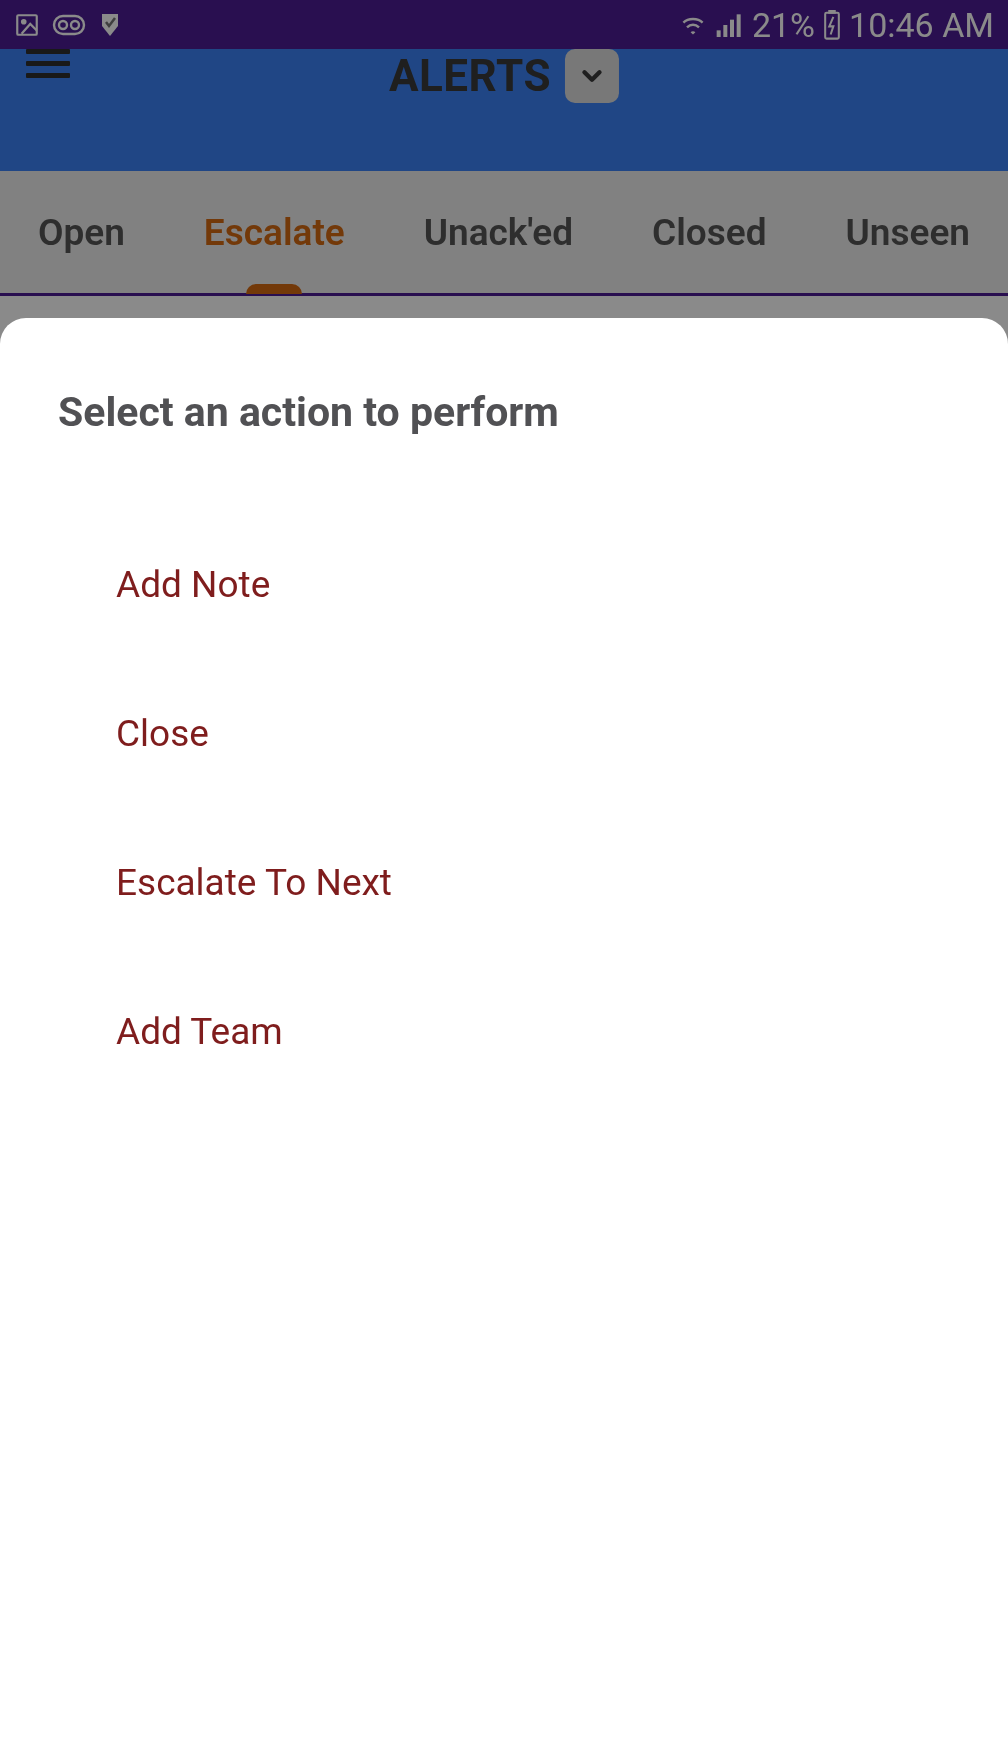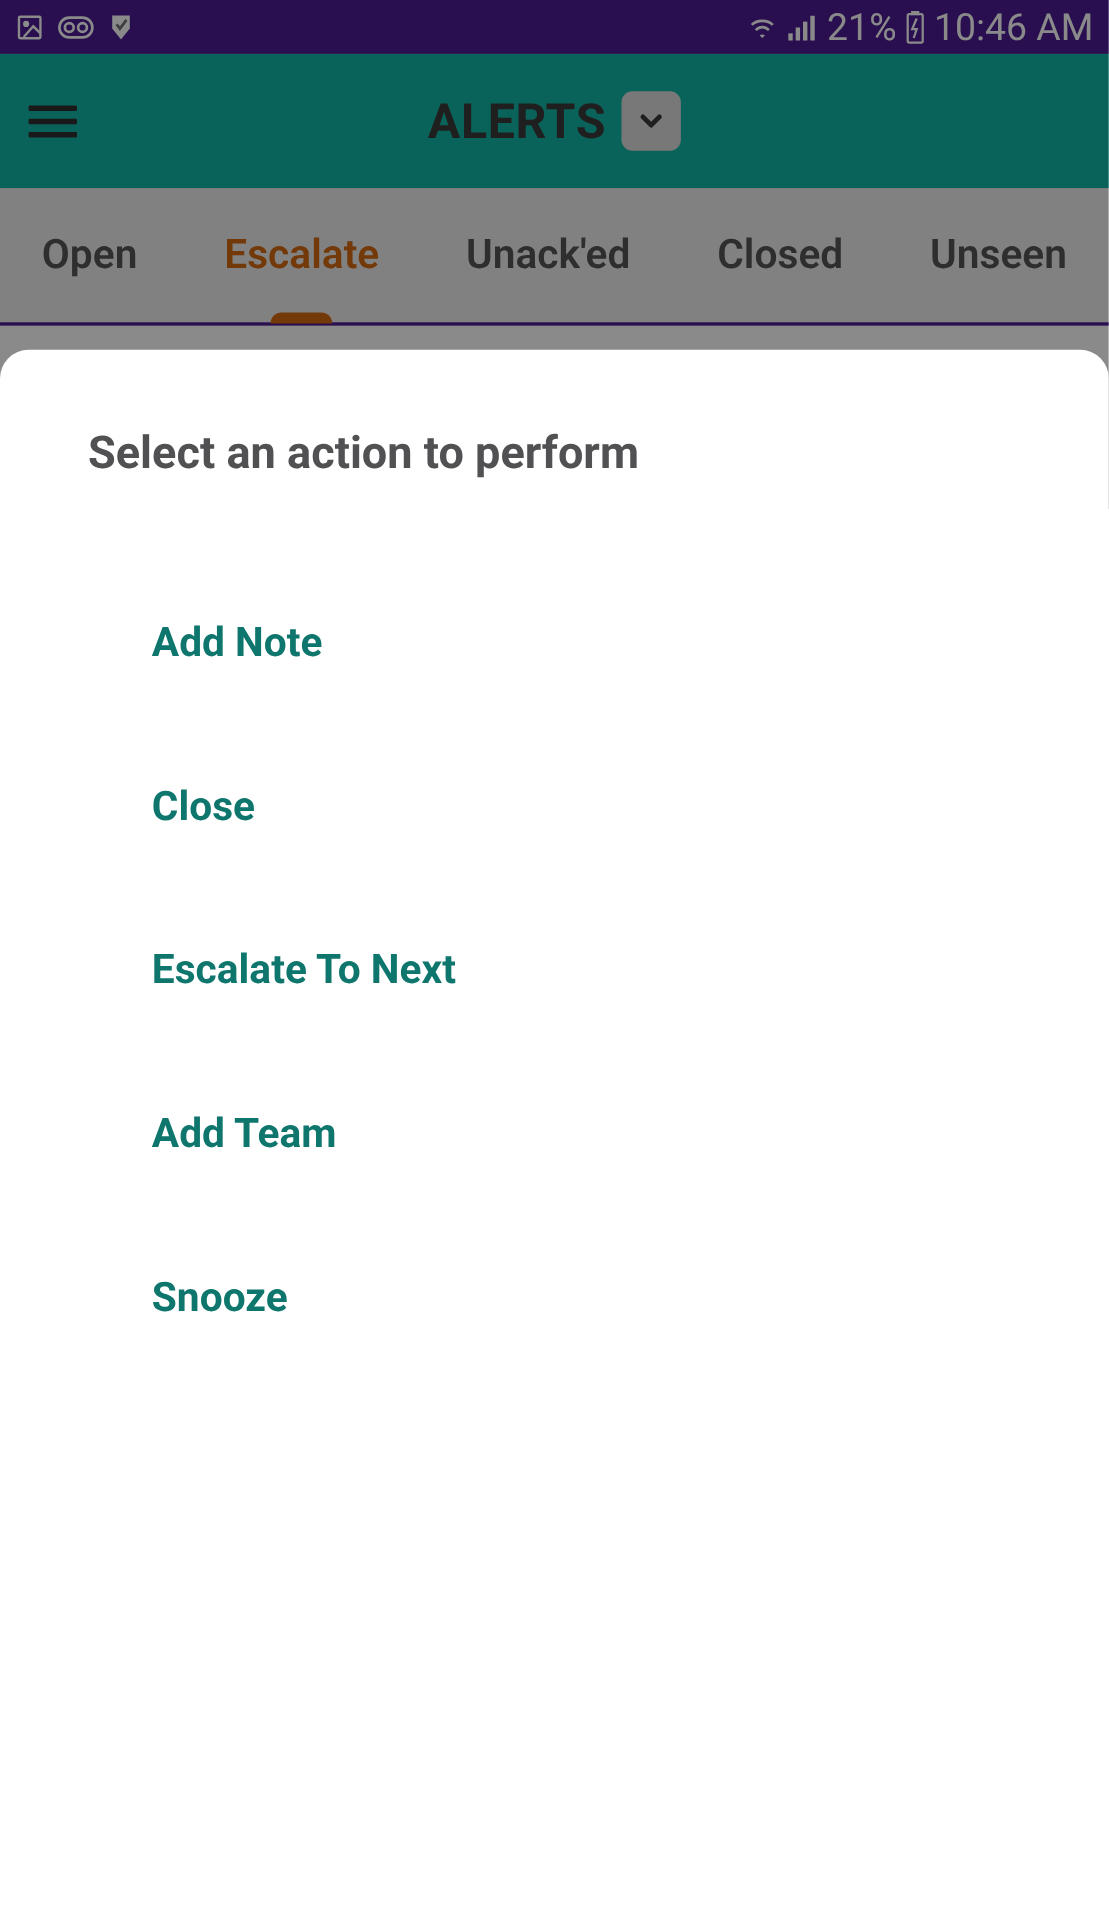--- a/index.html
+++ b/index.html
@@ -38,23 +38,22 @@
       gap: 8px;
       align-items: center;
       font-size: 34px;
       font-weight: 400;
     }
     .status-icon {
       display: inline-flex;
     }
     .app-bar {
       height: 122px;
-      background: #14b8a6;
-      display: flex;
-      align-items: center;
+      background: #3b82f6;
+      display: flex;
       padding: 0 26px;
       position: relative;
     }
     .hamburger {
       width: 44px;
       display: flex;
       flex-direction: column;
       gap: 7px;
     }
     .hamburger span {
@@ -125,36 +124,36 @@
       pointer-events: none;
     }
     .sheet {
       position: absolute;
       left: 0;
       right: 0;
       top: 318px;
       bottom: 0;
       background: #fff;
       border-radius: 26px 26px 0 0;
-      padding: 70px 58px 0 80px;
+      padding: 70px 58px 0 58px;
     }
     .sheet-title {
       font-size: 41px;
       font-weight: 700;
       color: #515154;
       margin-bottom: 74px;
     }
     .sheet-list {
       display: flex;
       flex-direction: column;
     }
     .sheet-item {
       font-size: 37px;
-      font-weight: 700;
-      color: #0f766e;
+      font-weight: 400;
+      color: #7f1d1d;
       padding: 53px 0 53px 58px;
     }
   </style>
 </head>
 <body>
 
 <div class="screen">
 
   <div class="status-bar">
     <div class="status-left">
@@ -244,18 +243,17 @@
 
   <div class="backdrop"></div>
 
   <div class="sheet">
     <div class="sheet-title">Select an action to perform</div>
     <div class="sheet-list">
       <div class="sheet-item"><span>Add Note</span></div>
       <div class="sheet-item"><span>Close</span></div>
       <div class="sheet-item"><span>Escalate To Next</span></div>
       <div class="sheet-item"><span>Add Team</span></div>
-      <div class="sheet-item"><span>Snooze</span></div>
       <div class="sheet-item"></div>
     </div>
   </div>
 
 </div>
 
 </body></html>

